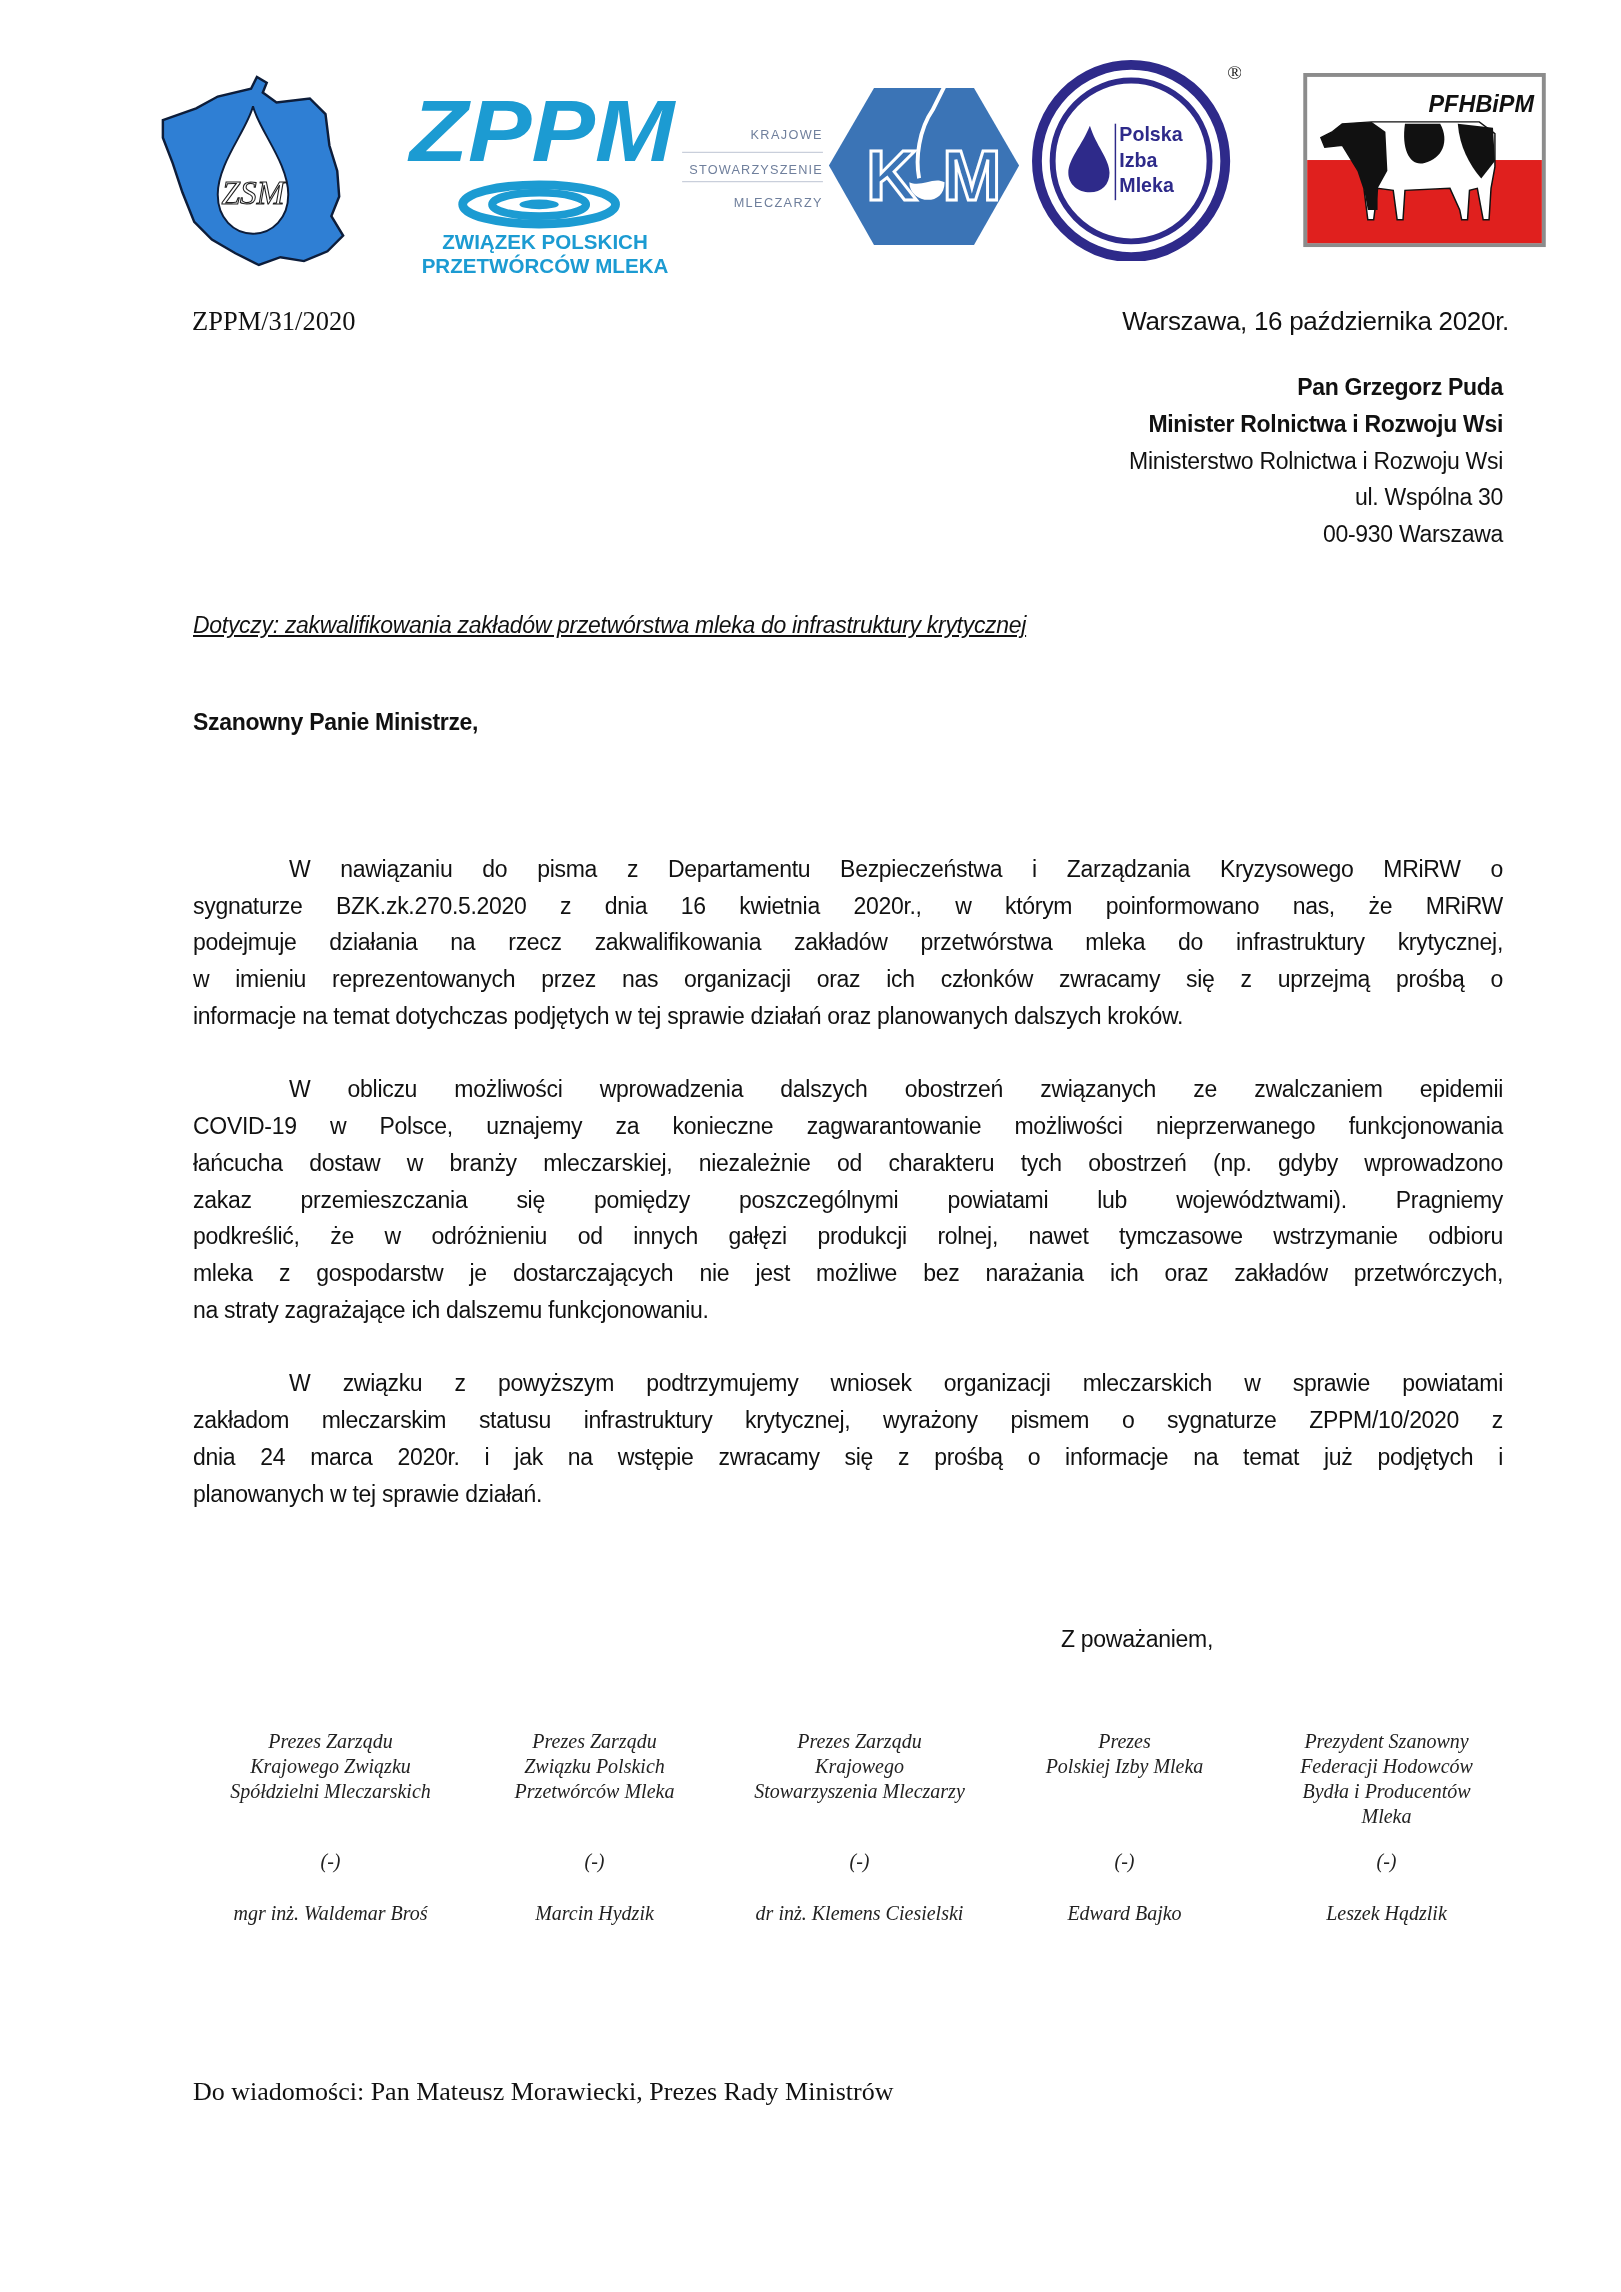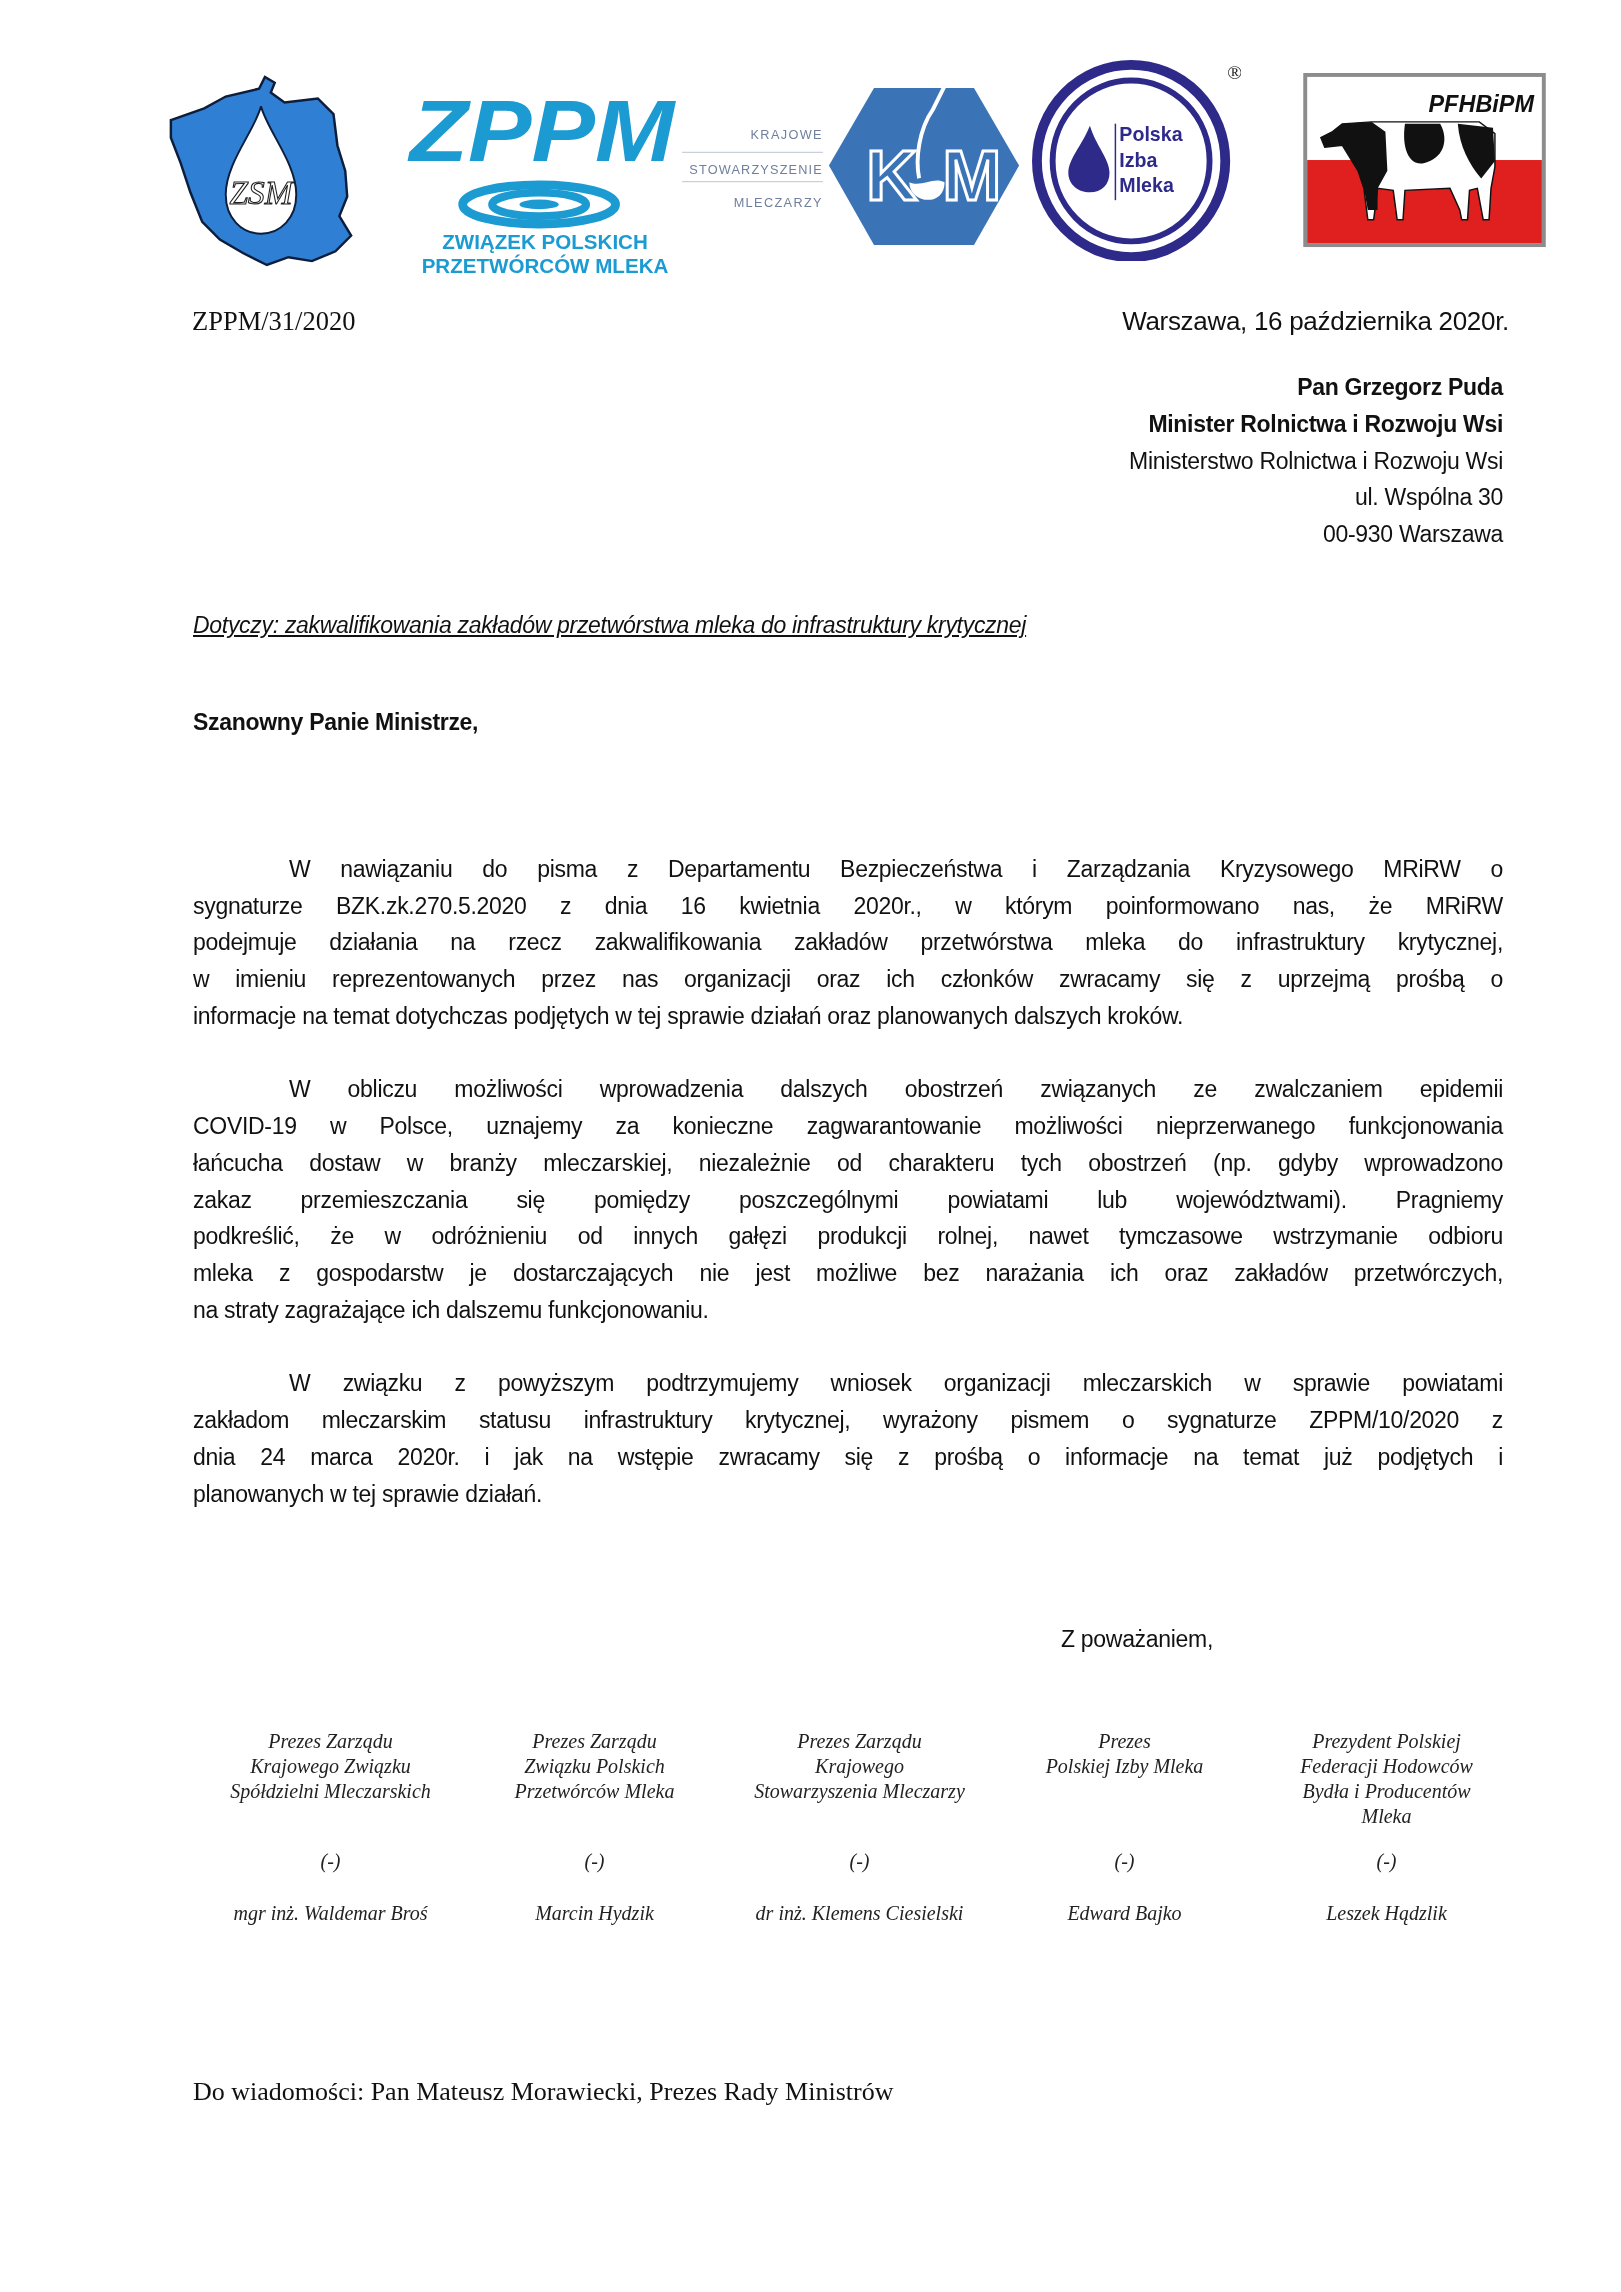--- a/index.html
+++ b/index.html
@@ -3,21 +3,21 @@
 <meta charset="utf-8">
 <style>
   html, body { margin:0; padding:0; background:#ffffff; }
   body { width:1621px; height:2293px; position:relative; overflow:hidden; color:#111; }
   .abs { position:absolute; }
   .serif { font-family:"Liberation Serif", "DejaVu Serif", serif; }
   .cal { font-family:"Liberation Sans", "DejaVu Sans", sans-serif; font-size:23px; letter-spacing:-0.3px; line-height:26.5px; white-space:nowrap; }
 
   
   .logo { position:absolute; }
-  #logo-zsm { left:165px; top:69px; width:192px; height:202px; }
+  #logo-zsm { left:157px; top:69px; width:192px; height:202px; }
   #logo-zppm { left:400px; top:71px; width:290px; height:208px; }
   #logo-ksm-text { left:680px; top:125px; width:147px; height:88px; }
   #logo-ksm-hex { left:825px; top:80px; width:198px; height:171px; }
   #logo-pim { left:1031px; top:57px; width:210px; height:204px; }
   #logo-pfhbipm { left:1255px; top:73px; width:245px; height:176px;padding-left:48px; }
 
   .right-line { position:absolute; right:118px; text-align:right; white-space:nowrap; }
   .jline { position:absolute; left:193px; width:1310px; text-align:justify; text-align-last:justify; }
   .jlast { position:absolute; left:193px; text-align:left; }
   .indent { left:289px; width:1214px; }
@@ -173,21 +173,21 @@
   <div class="sig-title">
     <div>Prezes</div>
     <div>Polskiej Izby Mleka</div>
   </div>
   <div class="sig-dash">(-)</div>
   <div class="sig-name">Edward Bajko</div>
 </div>
 
 <div class="sig-col" style="left:1264px; top:1729px;">
   <div class="sig-title">
-    <div>Prezydent Polskiej</div>
+    <div>Prezydent Szanowny</div>
     <div>Federacji Hodowców</div>
     <div>Bydła i Producentów</div>
     <div>Mleka</div>
   </div>
   <div class="sig-dash">(-)</div>
   <div class="sig-name">Leszek Hądzlik</div>
 </div>
 
 <div class="abs serif" style="left:193px; top:2077px; font-size:26px; line-height:29px; white-space:nowrap;">Do wiadomości: Pan Mateusz Morawiecki, Prezes Rady Ministrów</div>
 

